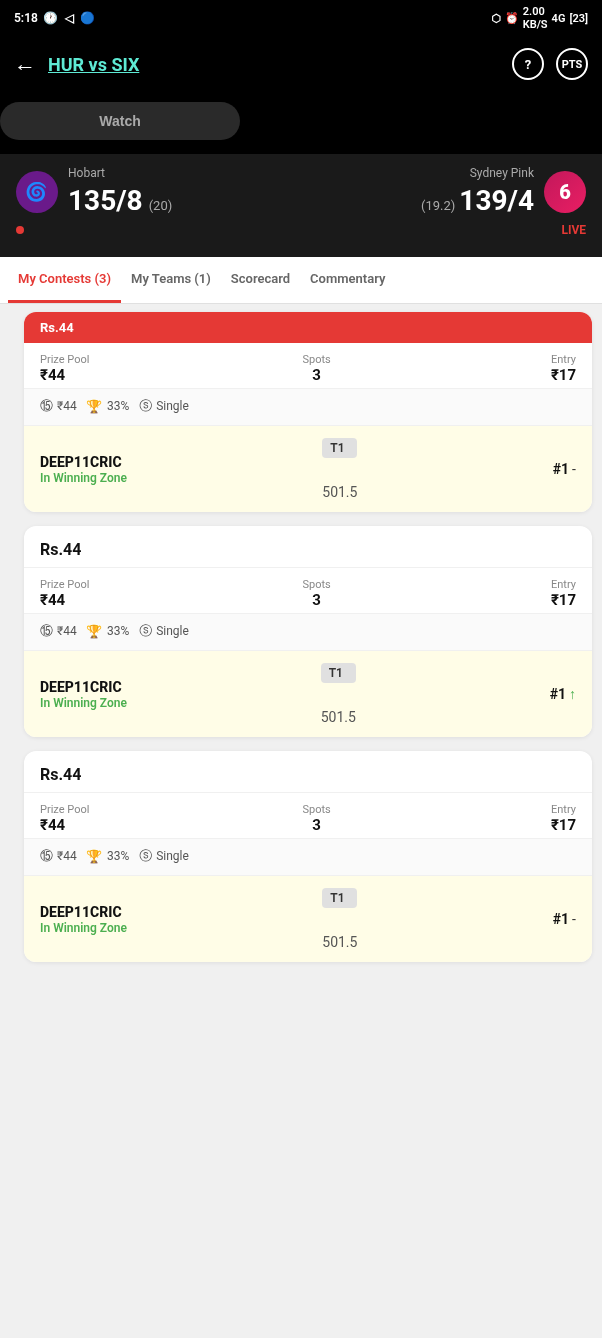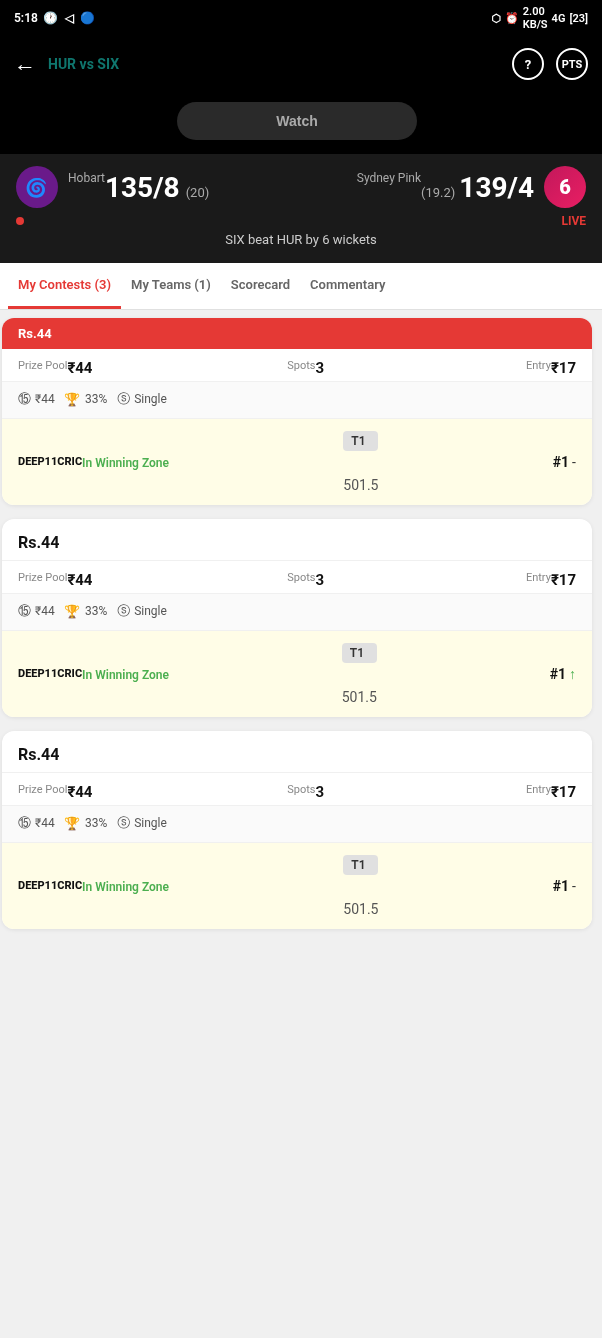--- a/index.html
+++ b/index.html
@@ -30,41 +30,41 @@
     .header {
       background: #000;
       color: #fff;
       display: flex;
       align-items: center;
       justify-content: space-between;
       padding: 10px 14px;
       height: 56px;
     }
     .header-title {
-      font-size: 14px;
+      font-size: 18px;
       font-weight: 700;
-      color: #0f766e;
+      color: #5eead4;
+      text-decoration: underline;
     }
     .header-left { display: flex; align-items: center; gap: 12px; }
     .header-right { display: flex; align-items: center; gap: 12px; }
     .back-arrow { font-size: 22px; color: #fff; cursor: pointer; }
     .header-icon {
       width: 32px; height: 32px;
       border: 2px solid #fff;
       border-radius: 50%;
       display: flex; align-items: center; justify-content: center;
       font-size: 13px; font-weight: 700; color: #fff;
       cursor: pointer;
     }
 
     
     .tab-toggle {
       background: #000;
       display: flex;
-      justify-content: center;
       padding: 10px 8px 14px 0;
     }
     .toggle-container {
       background: #2a2a2a;
       border-radius: 30px;
       display: flex;
       padding: 3px;
       width: 240px;
     }
     .toggle-btn {
@@ -142,21 +142,21 @@
       border-bottom: 3px solid transparent;
     }
     .main-tab.active {
       color: #e53935;
       border-bottom: 3px solid #e53935;
     }
 
     
     .contests-container {
       background: #f0f0f0;
-      padding: 8px 10px 20px 2px;
+      padding: 8px 10px 20px 24px;
     }
 
     .contest-card {
       background: #fff;
       border-radius: 12px;
       margin-bottom: 14px;
       overflow: hidden;
       box-shadow: 0 1px 4px rgba(0,0,0,0.08);
     }
 
@@ -164,21 +164,21 @@
       padding: 14px 16px 8px 16px;
       border-bottom: 1px solid #f0f0f0;
     }
     .card-title { font-size: 16px; font-weight: 700; color: #111; }
 
     .card-meta {
       display: flex;
       justify-content: space-between;
       padding: 10px 16px 4px 16px;
     }
-    .meta-item { display: flex; }
+    .meta-item { display: flex; flex-direction: column; }
     .meta-label { font-size: 11px; color: #888; }
     .meta-value { font-size: 15px; font-weight: 700; color: #111; }
     .meta-item.right { text-align: right; margin-left: 7px; }
     .meta-item.center { text-align: center; }
 
     .card-badges {
       display: flex;
       align-items: center;
       gap: 10px;
       padding: 8px 16px 10px 16px;
@@ -192,21 +192,21 @@
     }
     .badge-icon { font-size: 13px; }
 
     .card-team-row {
       background: #fffde7;
       display: flex;
       align-items: center;
       padding: 12px 16px;
       justify-content: space-between;
     }
-    .team-name-bold { font-size: 11px; font-weight: 800; color: #111; }
+    .team-name-bold { font-size: 14px; font-weight: 800; color: #111; }
     .team-badge { 
       background: #e0e0e0; 
       border-radius: 4px; 
       padding: 3px 8px; 
       font-size: 12px; 
       font-weight: 600;
       color: #333;
     }
     .team-points { font-size: 14px; color: #555; }
     .team-rank { font-size: 14px; font-weight: 700; color: #111; }
@@ -226,21 +226,21 @@
       position: relative;
     }
     .card-partial-header {
       background: #e53935;
       padding: 8px 16px;
       font-size: 13px;
       font-weight: 700;
       color: #fff;
     }
 
-    .team-info-block { display: flex; flex-direction: row; }
+    .team-info-block { display: flex; flex-direction: column; }
     .middle-info { display: flex; gap: 26px; flex-direction: column; }
   </style>
 </head>
 <body>
 
 <div class="status-bar">
   <div class="status-left">
     <span>5:18</span>
     <span>🕐</span>
     <span>◁</span>
@@ -301,21 +301,20 @@
           <span class="team-overs">(19.2)</span>
         </div>
       </div>
     </div>
   </div>
 
   <div class="live-row">
     <div class="live-dot"></div>
     <span class="live-text">LIVE</span>
   </div>
-  <div class="match-result">SIX beat HUR by 6 wickets</div>
 </div>
 
 <div class="main-tabs">
   <div class="main-tab active">My Contests (3)</div>
   <div class="main-tab">My Teams (1)</div>
   <div class="main-tab">Scorecard</div>
   <div class="main-tab">Commentary</div>
 </div>
 
 <div class="contests-container">

